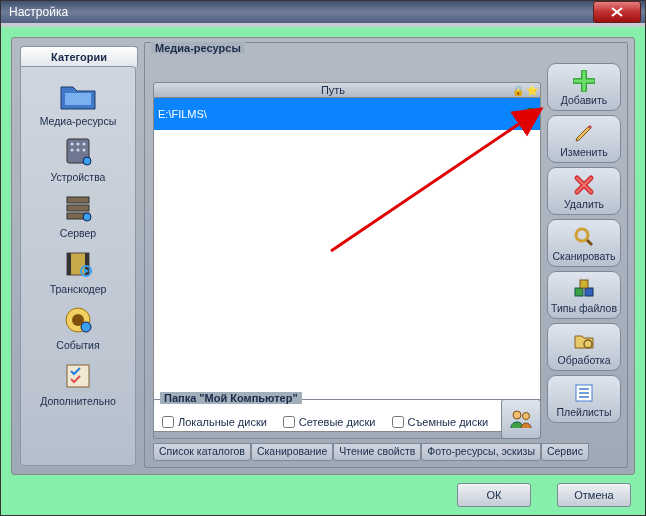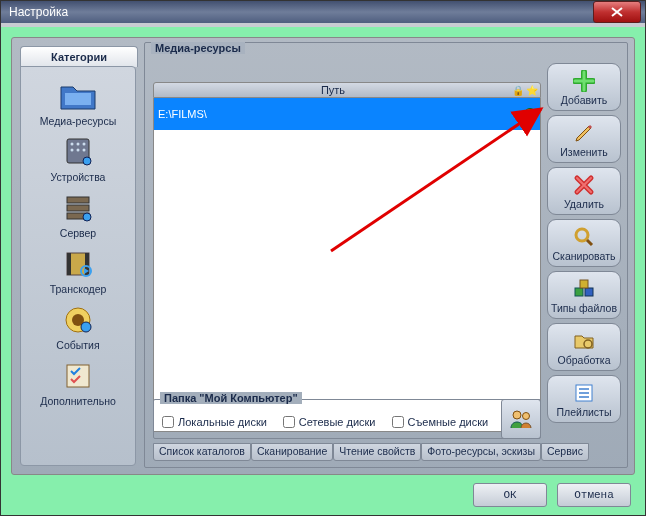--- a/index.html
+++ b/index.html
@@ -288,22 +288,21 @@
     border-radius: 0 0 3px 3px;
     cursor: pointer;
     white-space: nowrap;
   }
   
   .dlg-buttons {
     position: absolute;
     right: 14px;
     bottom: 8px;
     display: flex;
-    gap: 10px;
-    font-family: Liberation Mono, monospace;
+    gap: 26px;
   }
   .dlg-btn {
     width: 72px;
     height: 22px;
     background: linear-gradient(to bottom, #eef1f5 0%, #c5ccd6 100%);
     border: 1px solid #7f8896;
     border-radius: 3px;
     font-size: 11px;
     color: #1a2a4a;
     display: flex;

